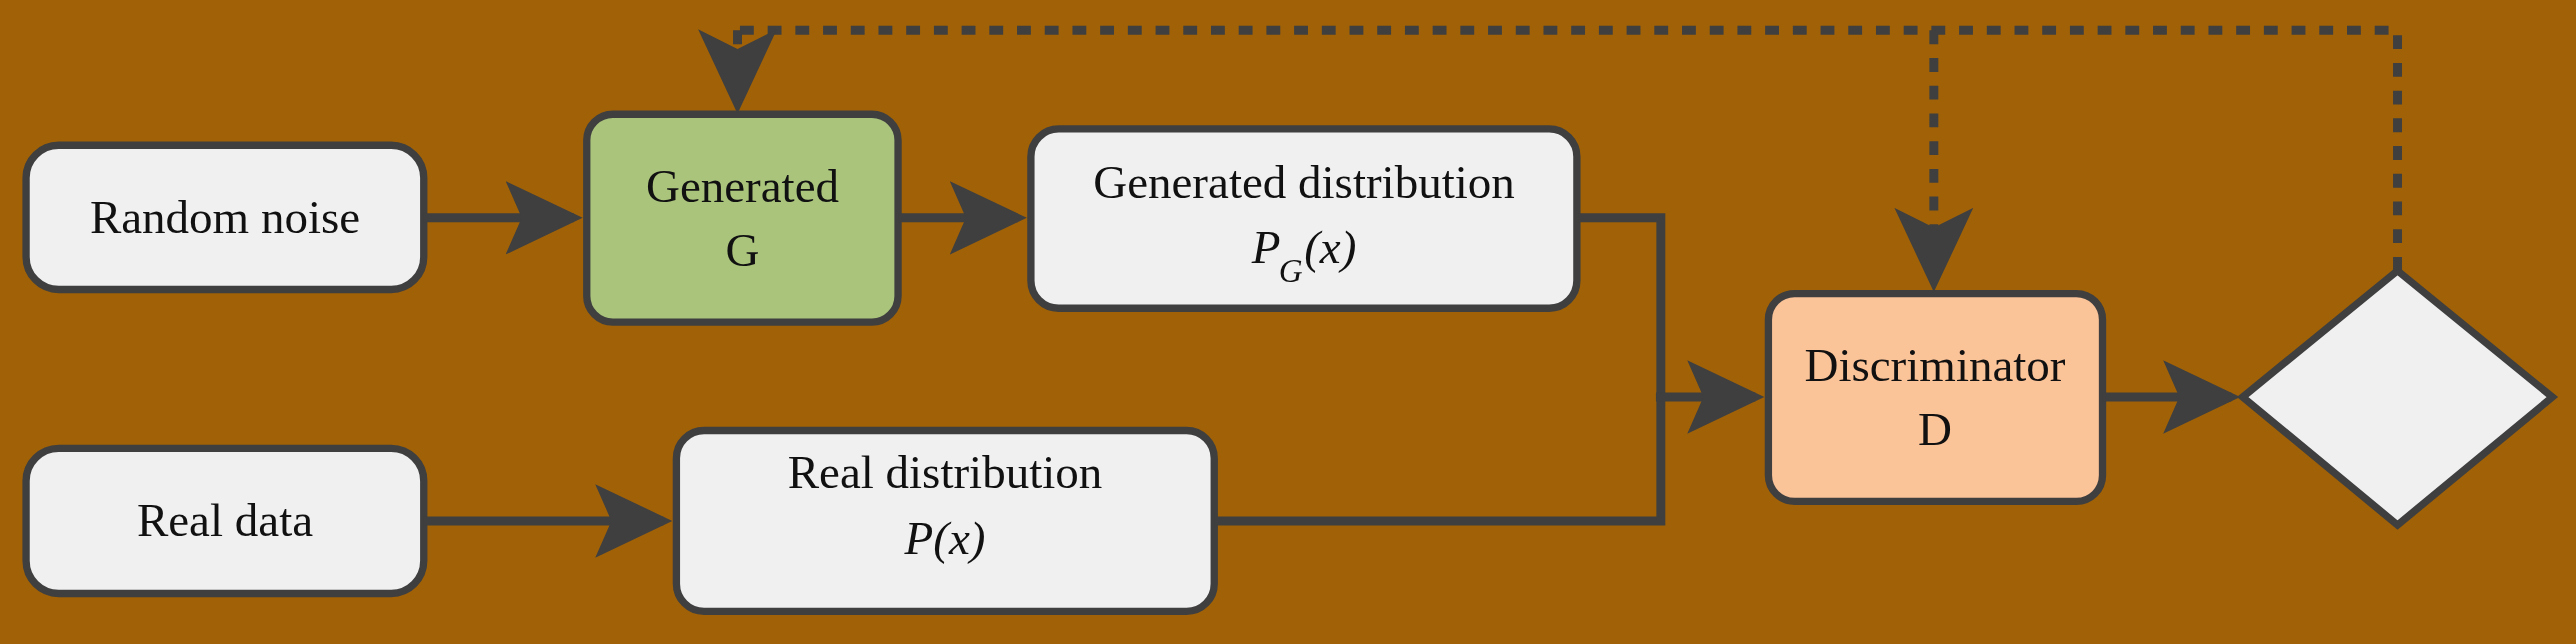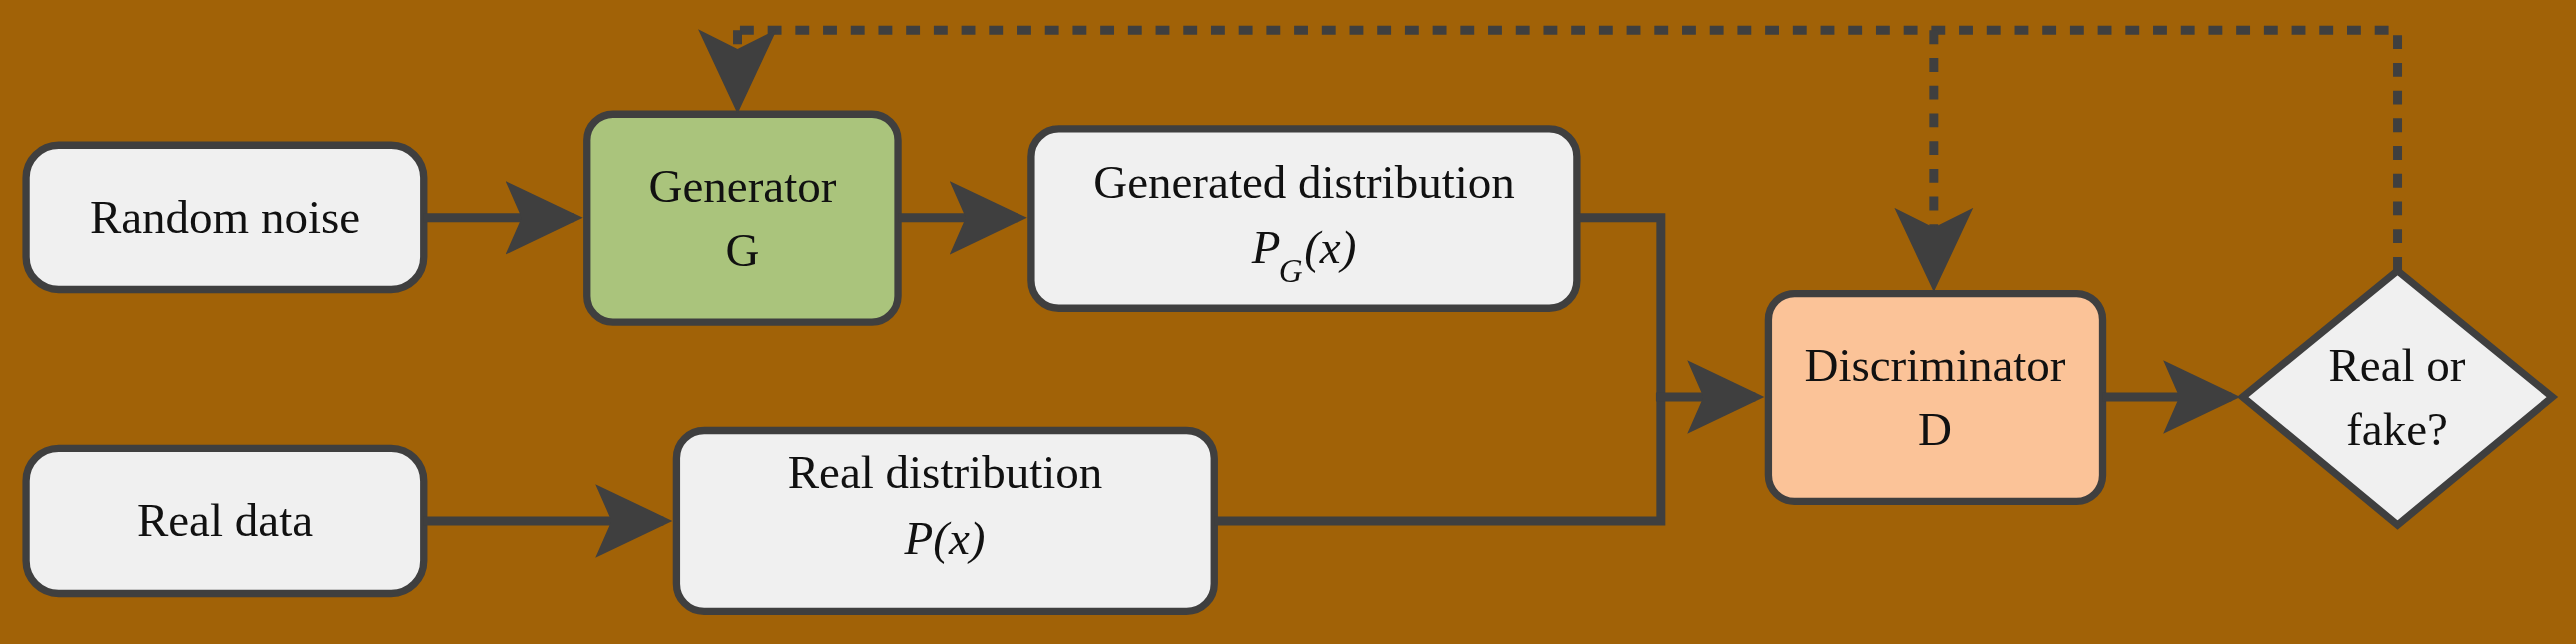--- a/index.html
+++ b/index.html
@@ -123,21 +123,21 @@
     <path d="M 2373 37 L 2373 345" fill="none" stroke="#3F3F3F" stroke-width="11" stroke-dasharray="17 17" stroke-linecap="butt" marker-end="url(#arrowDash)"></path>
 
     <path d="M 905 37 L 905 126" fill="none" stroke="#3F3F3F" stroke-width="11" stroke-dasharray="17 17" stroke-linecap="butt" marker-end="url(#arrowDash)"></path>
   </svg>
 
   <div class="node-label" id="label-random-noise">
     <span class="line1">Random noise</span>
   </div>
 
   <div class="node-label" id="label-generator">
-    <span class="line1">Generator</span>
+    <span class="line1">Generated</span>
     <span class="line2">G</span>
   </div>
 
   <div class="node-label" id="label-real-data">
     <span class="line1">Real data</span>
   </div>
 
   <div class="node-label" id="label-generated-dist">
     <span class="line1">Generated distribution</span>
     <span class="math"><span>P</span><span class="sub">G</span><span class="var">(x)</span></span>
@@ -146,19 +146,15 @@
   <div class="node-label" id="label-real-dist">
     <span class="line1">Real distribution</span>
     <span class="math"><span>P</span><span class="sub"></span><span class="var">(x)</span></span>
   </div>
 
   <div class="node-label" id="label-discriminator">
     <span class="line1">Discriminator</span>
     <span class="line2">D</span>
   </div>
 
-  <div class="node-label" id="label-decision">
-    <span class="line1">Real or</span>
-    <span class="line2">fake?</span>
-  </div>
 
 </div>
 
 
 </body></html>

